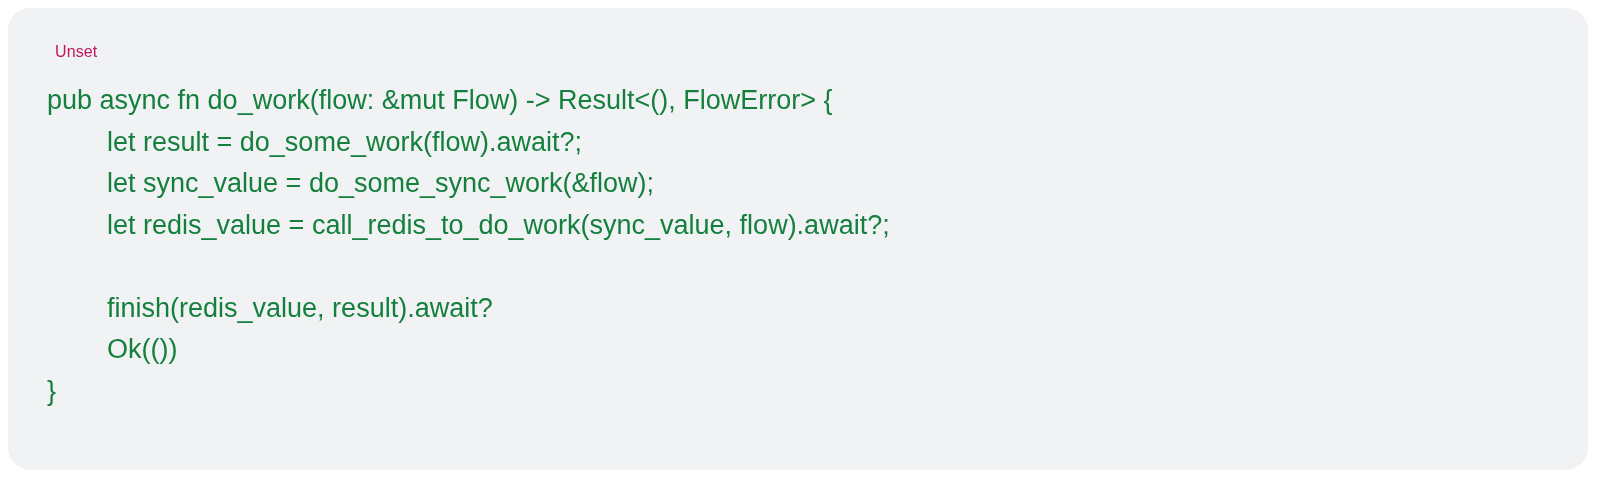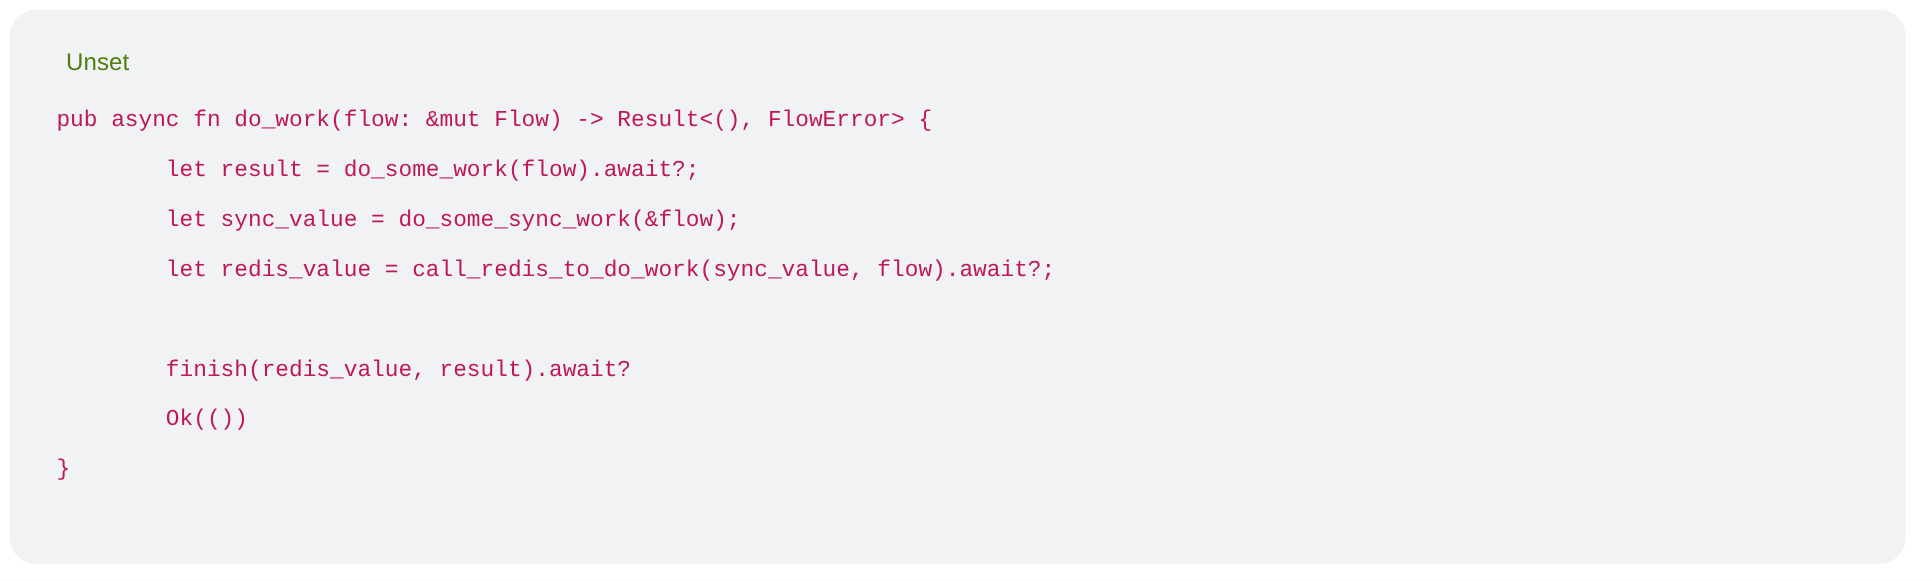--- a/index.html
+++ b/index.html
@@ -23,35 +23,35 @@
     height: 462px;
     background: #f1f2f4;
     border-radius: 22px;
     box-sizing: border-box;
     padding: 30px 40px 0 39px;
     overflow: hidden;
   }
 
   .lang-label {
     font-family: "Liberation Sans", sans-serif;
-    font-size: 20px;
+    font-size: 16px;
     line-height: 28px;
-    color: #4d7c0f;
+    color: #be185d;
     letter-spacing: 0.1px;
     height: 28px;
     margin: 0 0 14px 8px;
     white-space: pre;
     user-select: none;
   }
 
   .code-body {
-    font-family: Liberation Mono, monospace;
-    font-size: 19px;
+    font-family: Liberation Sans, sans-serif;
+    font-size: 27px;
     line-height: 41.5px;
-    color: #be185d;
+    color: #15803d;
     white-space: pre;
     margin: 0;
     letter-spacing: 0px;
     tab-size: 8;
   }
 
   .code-line {
     white-space: pre;
     min-height: 41.5px;
     display: block;

